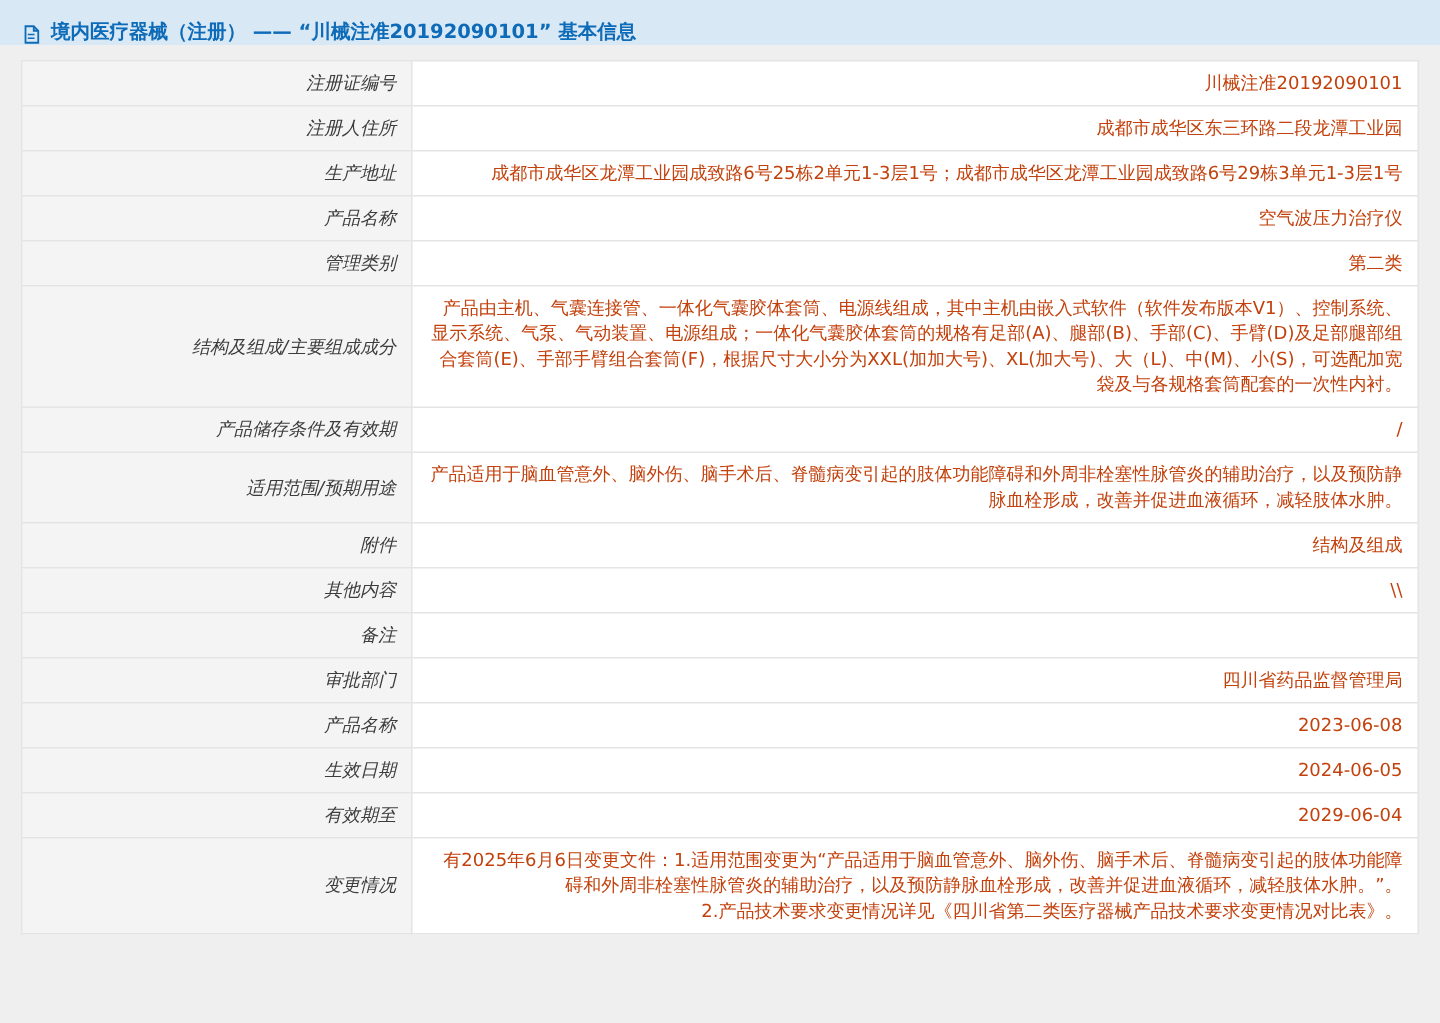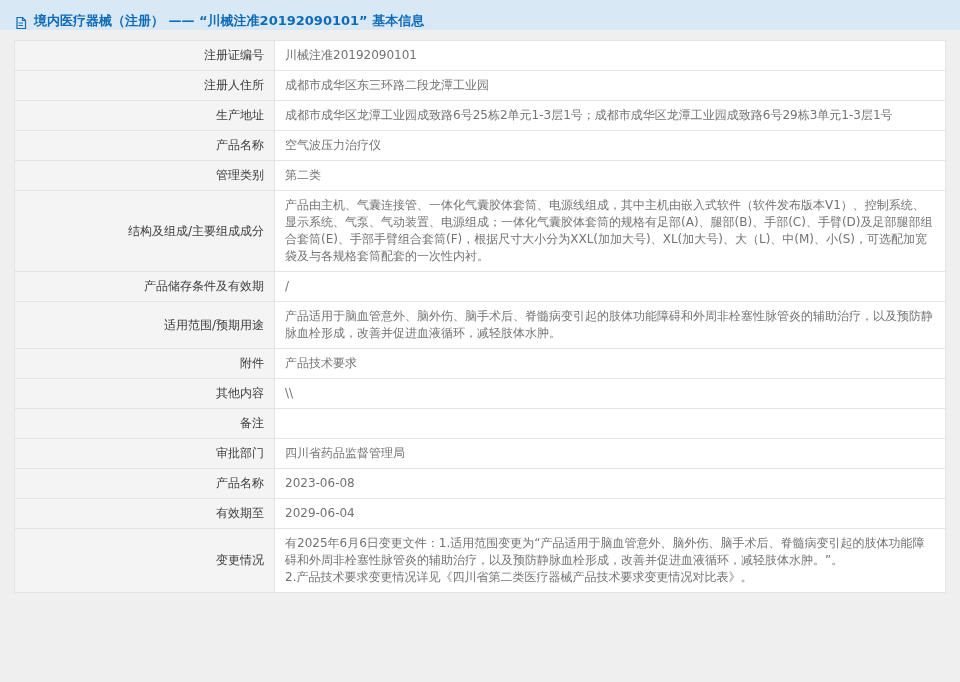--- a/index.html
+++ b/index.html
@@ -49,25 +49,26 @@
     line-height: 17px;
     vertical-align: middle;
     font-size: 12px;
   }
   td.label {
     width: 260px;
     background: #f4f4f4;
     text-align: right;
     color: #3c3c3c;
     white-space: nowrap;
+    font-style: italic;
   }
   td.value {
     background: #ffffff;
-    text-align: left;
-    color: #737373;
+    text-align: right;
+    color: #c2410c;
     white-space: pre-wrap;
     word-break: break-all;
   }
 </style>
 </head>
 <body>
 
 <div class="header">
   <span class="doc-icon">
     <svg width="14" height="14" viewBox="0 0 14 14" aria-hidden="true">
@@ -109,39 +110,43 @@
         <tr>
           <td class="label">产品储存条件及有效期</td>
           <td class="value">/</td>
         </tr>
         <tr>
           <td class="label">适用范围/预期用途</td>
           <td class="value">产品适用于脑血管意外、脑外伤、脑手术后、脊髓病变引起的肢体功能障碍和外周非栓塞性脉管炎的辅助治疗，以及预防静脉血栓形成，改善并促进血液循环，减轻肢体水肿。</td>
         </tr>
         <tr>
           <td class="label">附件</td>
-          <td class="value">产品技术要求</td>
+          <td class="value">结构及组成</td>
         </tr>
         <tr>
           <td class="label">其他内容</td>
           <td class="value">\\</td>
         </tr>
         <tr>
           <td class="label">备注</td>
           <td class="value"></td>
         </tr>
         <tr>
           <td class="label">审批部门</td>
           <td class="value">四川省药品监督管理局</td>
         </tr>
         <tr>
           <td class="label">产品名称</td>
           <td class="value">2023-06-08</td>
         </tr>
         <tr>
+          <td class="label">生效日期</td>
+          <td class="value">2024-06-05</td>
+        </tr>
+        <tr>
           <td class="label">有效期至</td>
           <td class="value">2029-06-04</td>
         </tr>
         <tr>
           <td class="label">变更情况</td>
           <td class="value">有2025年6月6日变更文件：1.适用范围变更为“产品适用于脑血管意外、脑外伤、脑手术后、脊髓病变引起的肢体功能障碍和外周非栓塞性脉管炎的辅助治疗，以及预防静脉血栓形成，改善并促进血液循环，减轻肢体水肿。”。
 2.产品技术要求变更情况详见《四川省第二类医疗器械产品技术要求变更情况对比表》。</td>
         </tr>
       </tbody>
   </table>

